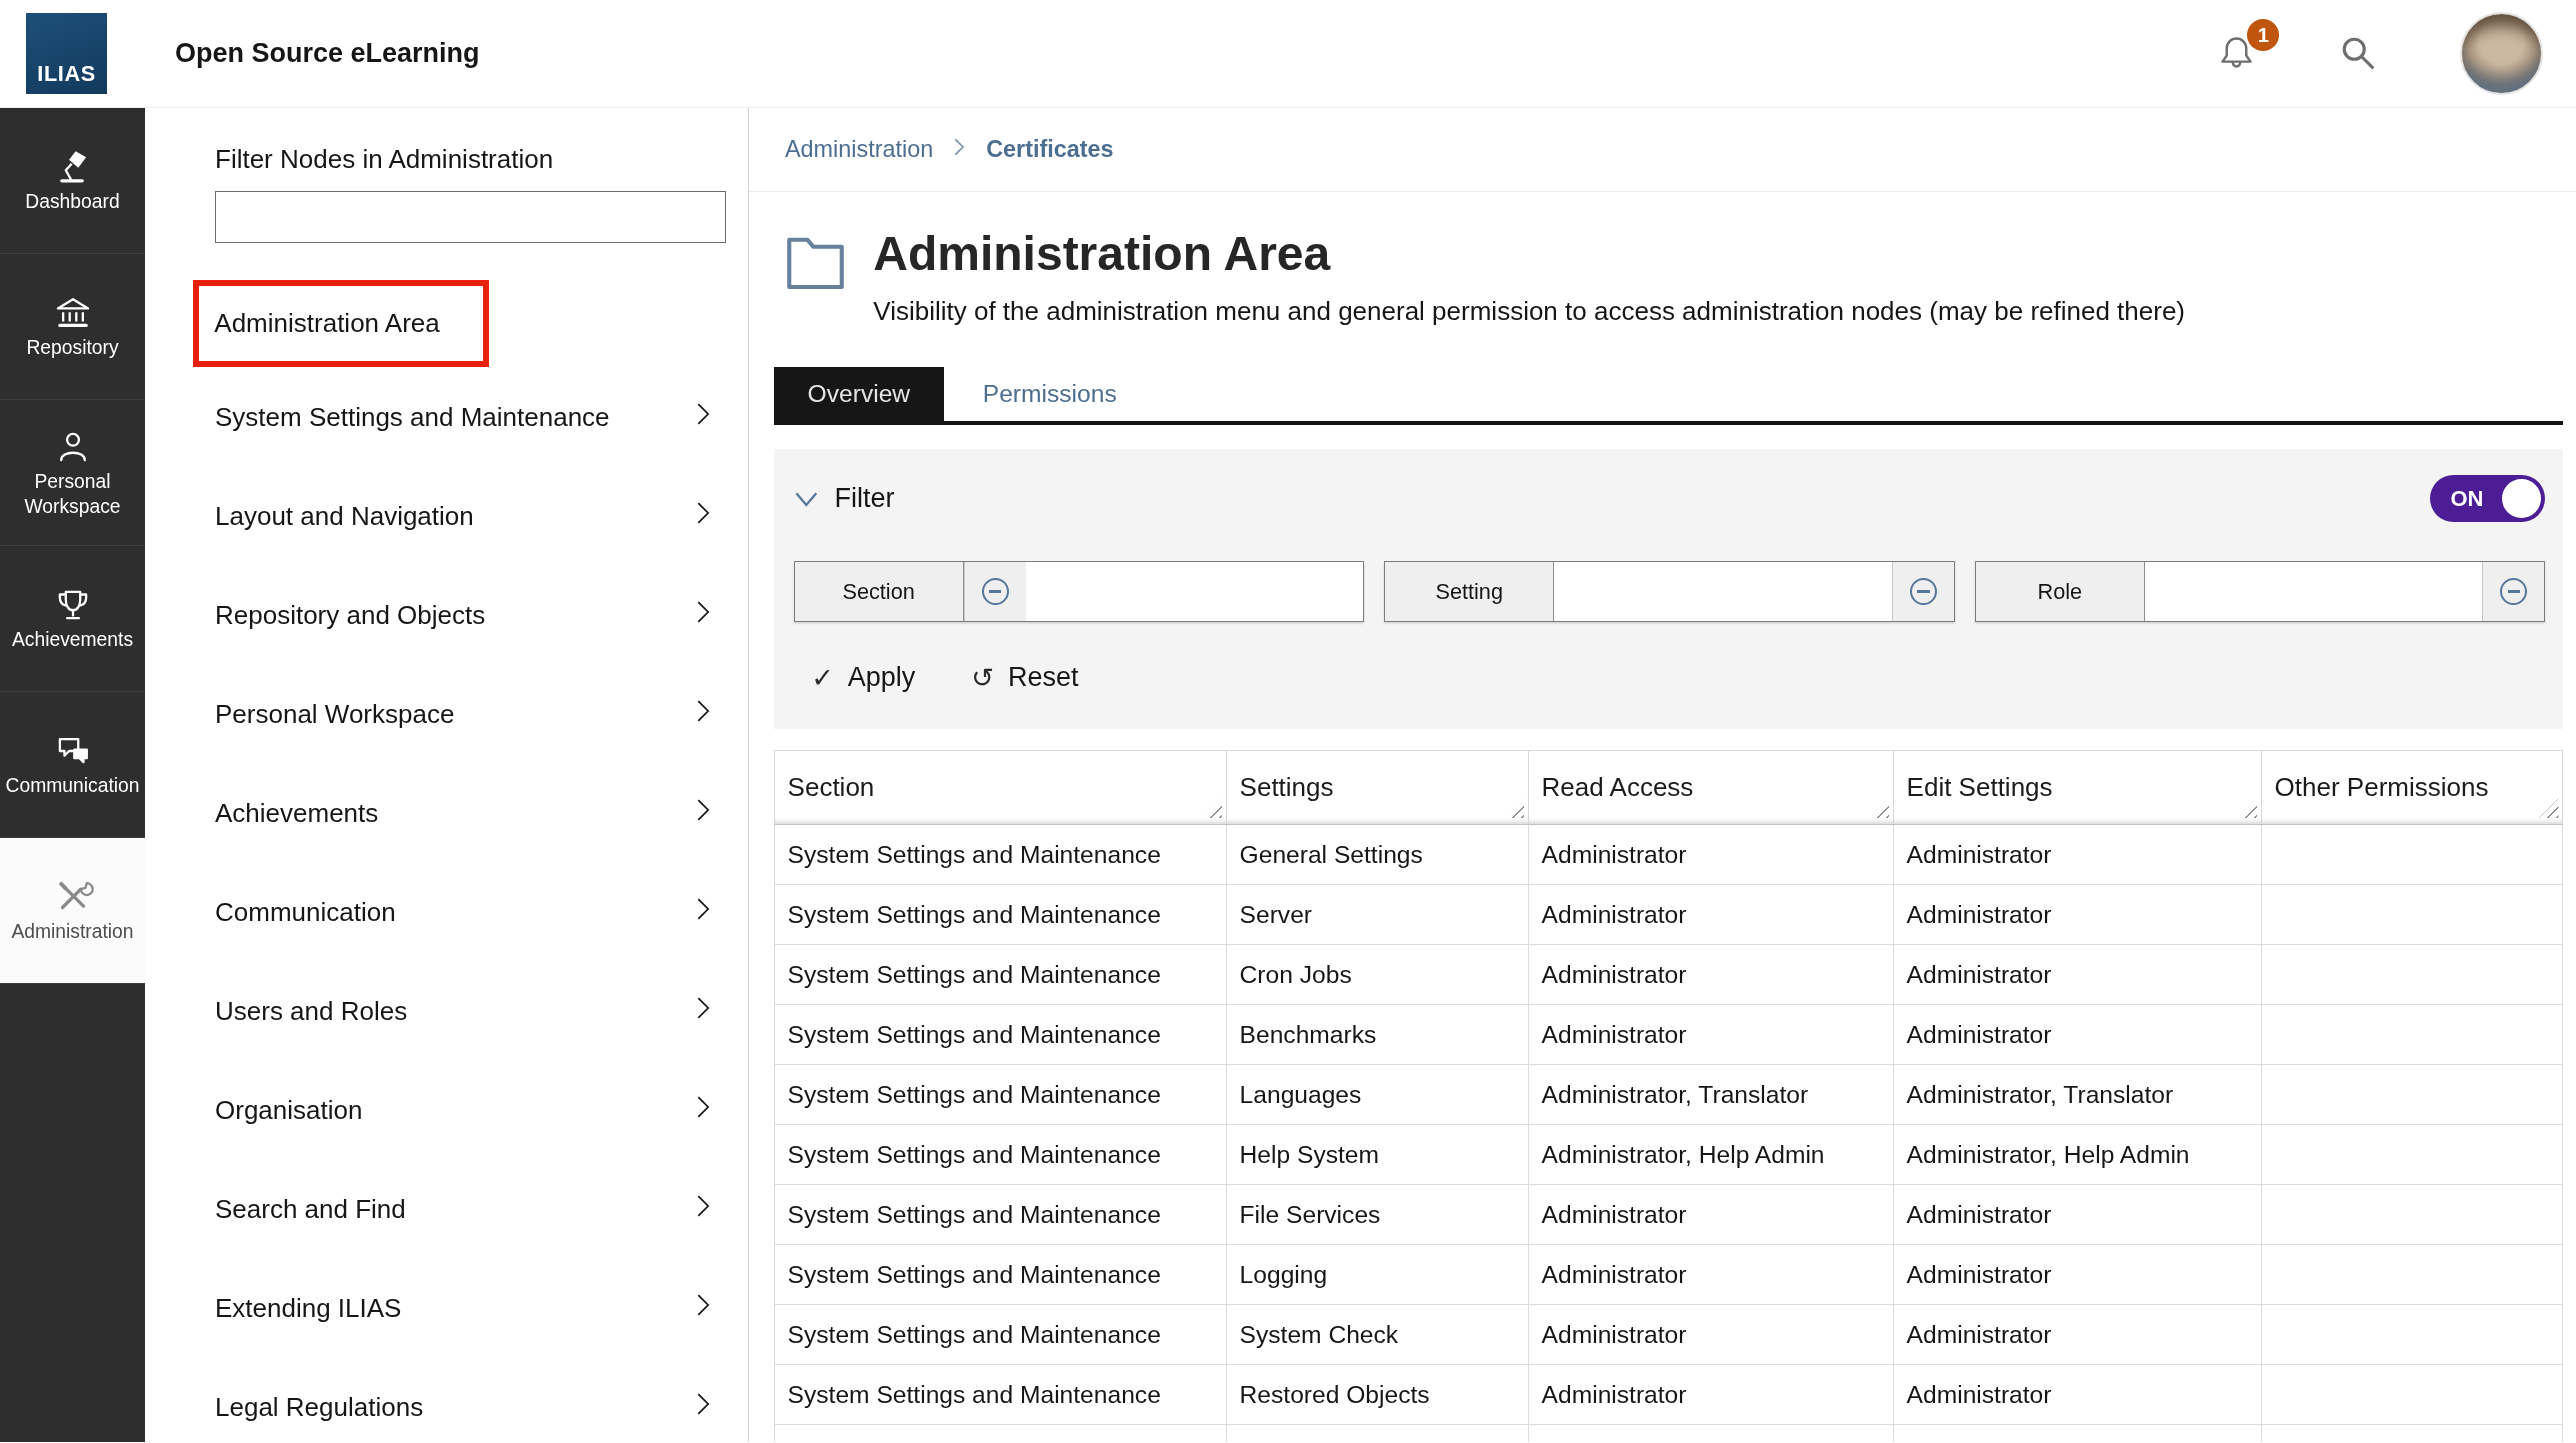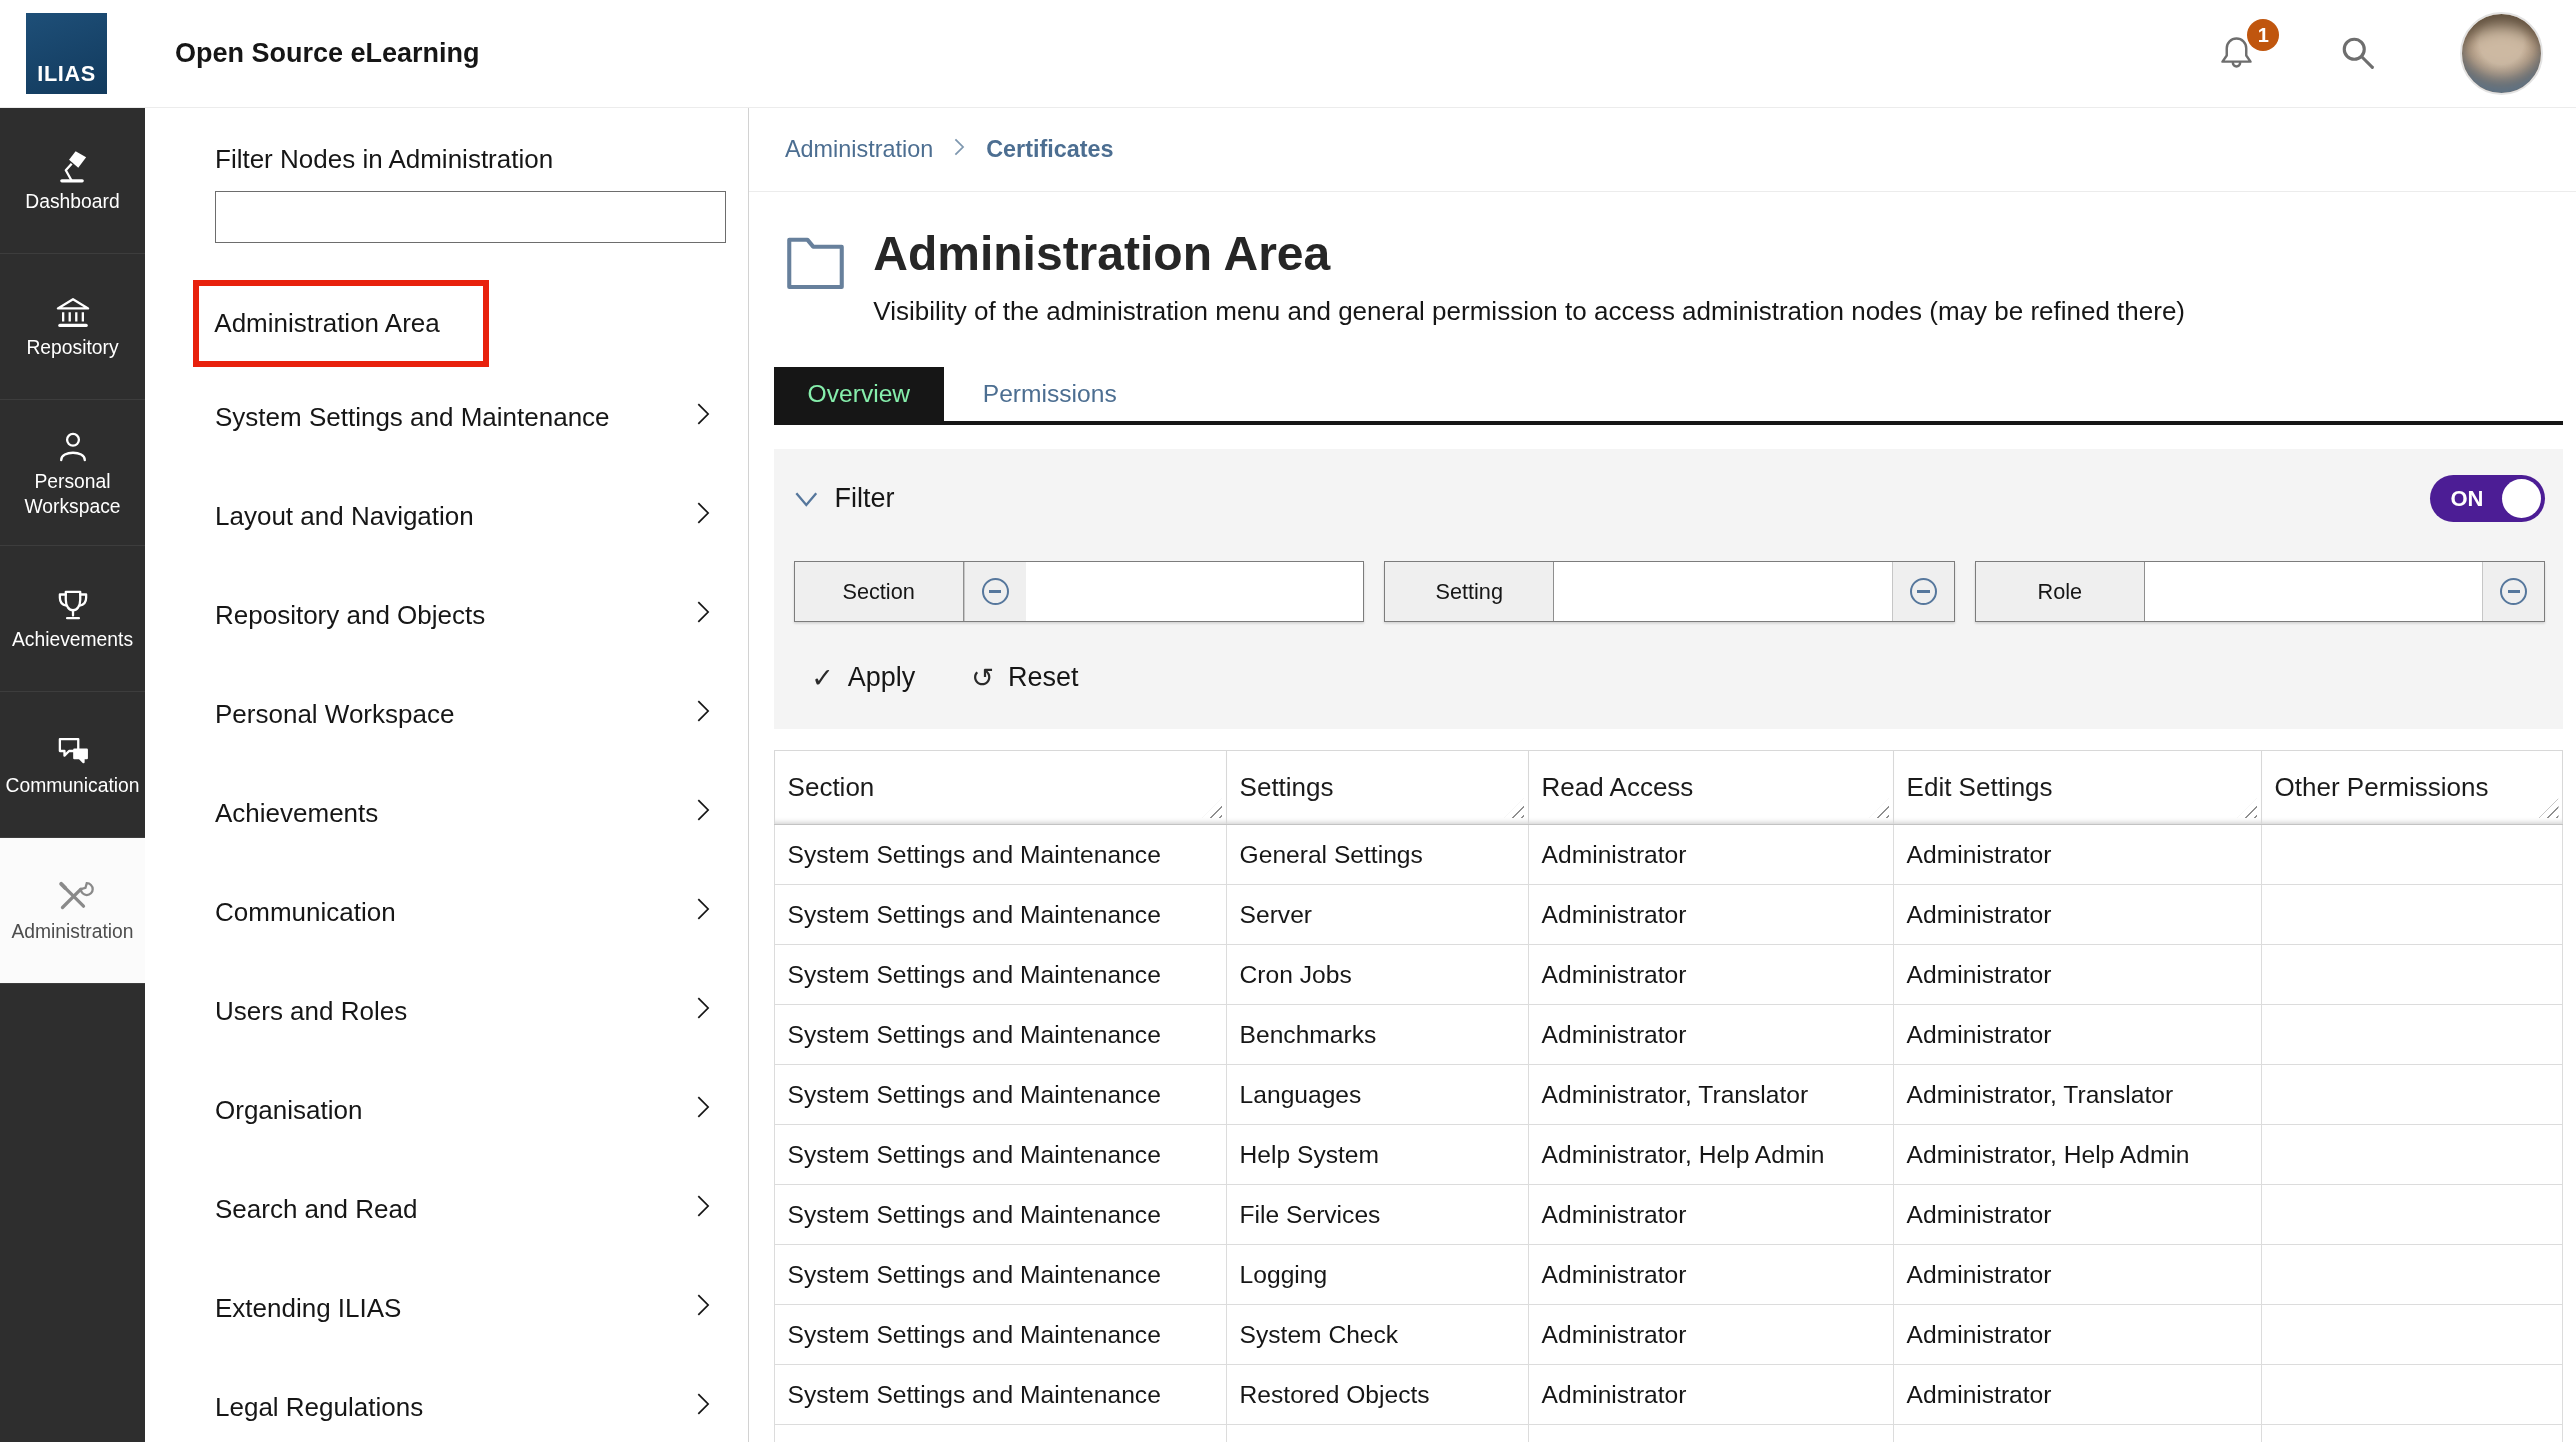--- a/index.html
+++ b/index.html
@@ -55,21 +55,21 @@
   .crumb.current { font-weight:700; }
 
   .content-inner { margin:0 13px 0 24.6px; }
   .page-head { display:flex; gap:27px; margin:37px 0 0 11.7px; }
   .folder-icon { margin-top:5.9px; flex-shrink:0; }
   .page-title { font-size:48px; font-weight:600; color:#262626; line-height:1.05; }
   .page-subtitle { font-size:26px; color:#161616; margin-top:16.4px; }
 
   .tabs-row { display:flex; margin-top:40px; border-bottom:4.7px solid #161616; }
   .tab { font-size:24.6px; height:54px; display:flex; align-items:center; padding:0 34px; cursor:pointer; }
-  .tab.active { background:#161616; color:#86efac; }
+  .tab.active { background:#161616; color:#e5e5e5; }
   .tab.inactive { color:#4c6e91; margin-left:4.7px; }
 
   
   .filter-panel { margin-top:24.6px; background:#f4f4f4; padding:26px 17.6px 36px 20px; }
   .filter-head { display:flex; align-items:center; justify-content:space-between; }
   .filter-title { display:flex; align-items:center; gap:16.4px; font-size:27px; cursor:pointer; }
   .toggle { width:115px; height:47px; border-radius:23.4px; background:#4c1d95; position:relative;
             flex-shrink:0; cursor:pointer; }
   .toggle-label { position:absolute; left:20px; top:0; line-height:47px; color:#fff;
                   font-size:22px; font-weight:700; }
@@ -266,21 +266,21 @@
   </div>
         <div class="tree-item">
     <span class="tree-item-label">Organisation</span>
     <span class="chev">
       <svg width="15" height="26" viewBox="0 0 26 44" fill="none" stroke="#161616" stroke-width="3">
         <polyline points="4,5 21,22 4,39"></polyline>
       </svg>
     </span>
   </div>
         <div class="tree-item">
-    <span class="tree-item-label">Search and Read</span>
+    <span class="tree-item-label">Search and Find</span>
     <span class="chev">
       <svg width="15" height="26" viewBox="0 0 26 44" fill="none" stroke="#161616" stroke-width="3">
         <polyline points="4,5 21,22 4,39"></polyline>
       </svg>
     </span>
   </div>
         <div class="tree-item">
     <span class="tree-item-label">Extending ILIAS</span>
     <span class="chev">
       <svg width="15" height="26" viewBox="0 0 26 44" fill="none" stroke="#161616" stroke-width="3">

